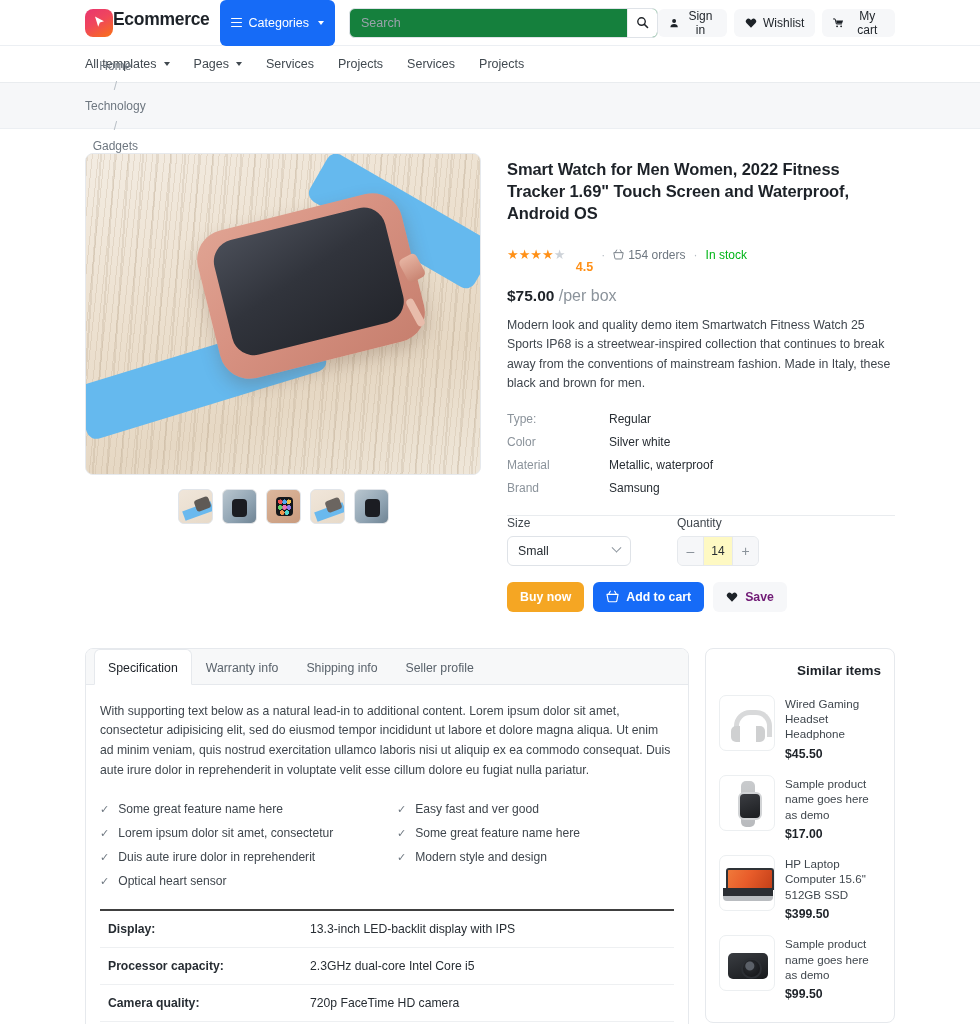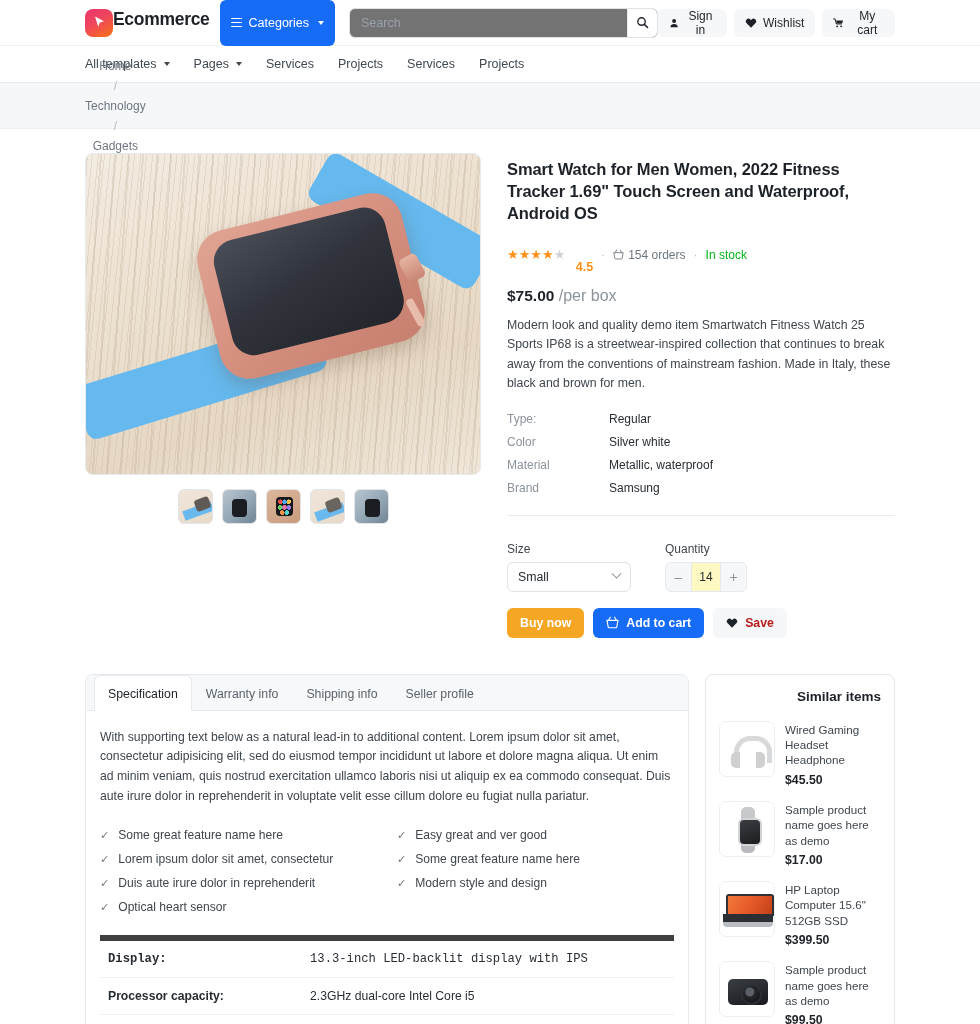--- a/index.html
+++ b/index.html
@@ -36,21 +36,21 @@
     background: #166bf7; color: #fff; border: none; border-radius: 6px;
     height: 46px; padding: 0 11px; display: flex; align-items: center; gap: 7px;
     font-size: 12.5px; font-family: inherit; cursor: pointer; font-weight: 500;
   }
   .burger { display: inline-flex; flex-direction: column; gap: 2.5px; }
   .burger i { display: block; width: 11px; height: 1.6px; background: #fff; border-radius: 1px; }
   .caret-d { width: 0; height: 0; border-left: 3.5px solid transparent; border-right: 3.5px solid transparent; border-top: 4px solid currentColor; margin-left: 2px; }
 
   .searchwrap {
     margin-left: 14px; display: flex; height: 30px; width: 328px;
-    border: 1px solid #dfe3e8; border-radius: 6px; overflow: hidden; background: #737373;
+    border: 1px solid #dfe3e8; border-radius: 6px; overflow: hidden; background: #15803d;
   }
   .searchwrap input {
     flex: 1; border: none; outline: none; padding: 0 11px;
     font-size: 12.5px; font-family: inherit; color: #212529; background: transparent;
   }
   .searchwrap input::placeholder { color: #9aa2ab; }
   .search-go {
     width: 30px; border: none; border-left: 1px solid #e9ecef; background: #fff;
     display: flex; align-items: center; justify-content: center; cursor: pointer;
   }
@@ -172,21 +172,21 @@
 
   .pdesc { margin-top: 11px; font-size: 12.3px; line-height: 1.58; color: #3f464d; max-width: 390px; }
 
   .spectable { margin-top: 14px; width: 100%; max-width: 392px; border-collapse: collapse; }
   .spectable td { font-size: 12px; padding: 4.5px 0; vertical-align: top; }
   .spectable td.k { color: #8b939b; width: 102px; }
   .spectable td.v { color: #272d33; }
 
   .hr { height: 1px; background: #e9ecef; margin: 15px 0 0 0; max-width: 392px; }
 
-  .optrow { display: flex; gap: 34px; margin-top: 26px; }
+  .optrow { display: flex; gap: 46px; margin-top: 0; }
   .optlabel { font-size: 12px; color: #3f464d; margin-bottom: 6px; }
   .selbox {
     width: 124px; height: 30px; border: 1px solid #dfe3e8; border-radius: 6px;
     display: flex; align-items: center; justify-content: space-between;
     padding: 0 10px; font-size: 12.3px; color: #272d33; background: #fff; cursor: pointer;
   }
   .chev { width: 7px; height: 7px; border-right: 1.4px solid #8b939b; border-bottom: 1.4px solid #8b939b; transform: rotate(45deg) translate(-2px,-2px); }
 
   .stepper {
     display: flex; height: 30px; border: 1px solid #e6e9ed; border-radius: 6px; overflow: hidden;
@@ -203,21 +203,21 @@
   }
 
   .ctarow { display: flex; gap: 9px; margin-top: 16px; align-items: center; }
   .btn {
     height: 30px; padding: 0 13px; border: none; border-radius: 6px; cursor: pointer;
     font-size: 12.3px; font-family: inherit; font-weight: bold;
     display: flex; align-items: center; gap: 7px;
   }
   .btn-buy { background: #f5a623; color: #fff; }
   .btn-cart { background: #166bf7; color: #fff; }
-  .btn-save { background: #f6f7f9; color: #b91c1c; }
+  .btn-save { background: #f6f7f9; color: #701a75; }
 
   
   .lowerrow { display: flex; gap: 16px; margin-top: 36px; padding-bottom: 40px; }
 
   .tabcard { flex: 1; border: 1px solid #e6e9ed; border-radius: 8px; overflow: hidden; background: #fff; }
   .tabstrip { display: flex; background: #f7f8f9; border-bottom: 1px solid #e6e9ed; padding: 0 8px; }
   .tab {
     font-size: 12.3px; color: #5a636c; padding: 11px 13px 9px 13px; cursor: pointer;
     border: 1px solid transparent; border-bottom: none; margin-bottom: -1px; position: relative; top: 0;
   }
@@ -228,21 +228,21 @@
   }
   .tabbody { padding: 17px 14px 20px 14px; }
   .tabtext { font-size: 12.2px; line-height: 1.63; color: #3f464d; }
 
   .featgrid { display: grid; grid-template-columns: 1fr 1fr; column-gap: 20px; row-gap: 0; margin-top: 16px; }
   .feat { display: flex; align-items: center; gap: 9px; font-size: 12.1px; color: #3f464d; padding: 5px 0; }
   .chk { color: #6e7780; font-size: 11px; }
 
   .dtable { width: 100%; border-collapse: collapse; margin-top: 16px; }
   .dtable tr { border-bottom: 1px solid #eef0f2; }
-  .dtable tr:first-child { border-top: 6px solid #404040; font-family: Liberation Mono, monospace; }
+  .dtable tr:first-child { border-top: 2px solid #404040; }
   .dtable td { padding: 11px 0; font-size: 12.2px; color: #272d33; }
   .dtable td.k { font-weight: bold; width: 210px; padding-left: 8px; }
 
   .simcard {
     width: 190px; flex: 0 0 190px; border: 1px solid #e6e9ed; border-radius: 8px;
     background: #fff; padding: 14px 13px; align-self: flex-start;
   }
   .simtitle { font-size: 13.5px; font-weight: bold; color: #1d2228; margin-bottom: 10px; text-align: right; }
   .simitem { display: flex; gap: 10px; padding: 7px 0; cursor: pointer; }
   .simthumb {
@@ -523,21 +523,21 @@
       <div class="tabbody">
         <div class="tabtext">With supporting text below as a natural lead-in to additional content. Lorem ipsum dolor sit amet, consectetur adipisicing elit, sed do eiusmod tempor incididunt ut labore et dolore magna aliqua. Ut enim ad minim veniam, quis nostrud exercitation ullamco laboris nisi ut aliquip ex ea commodo consequat. Duis aute irure dolor in reprehenderit in voluptate velit esse cillum dolore eu fugiat nulla pariatur.</div>
 
         <div class="featgrid">
           <div class="feat">
             <span class="chk">✓</span>
             <span>Some great feature name here</span>
           </div>
           <div class="feat">
             <span class="chk">✓</span>
-            <span>Easy great and ver good</span>
+            <span>Easy fast and ver good</span>
           </div>
           <div class="feat">
             <span class="chk">✓</span>
             <span>Lorem ipsum dolor sit amet, consectetur</span>
           </div>
           <div class="feat">
             <span class="chk">✓</span>
             <span>Some great feature name here</span>
           </div>
           <div class="feat">

